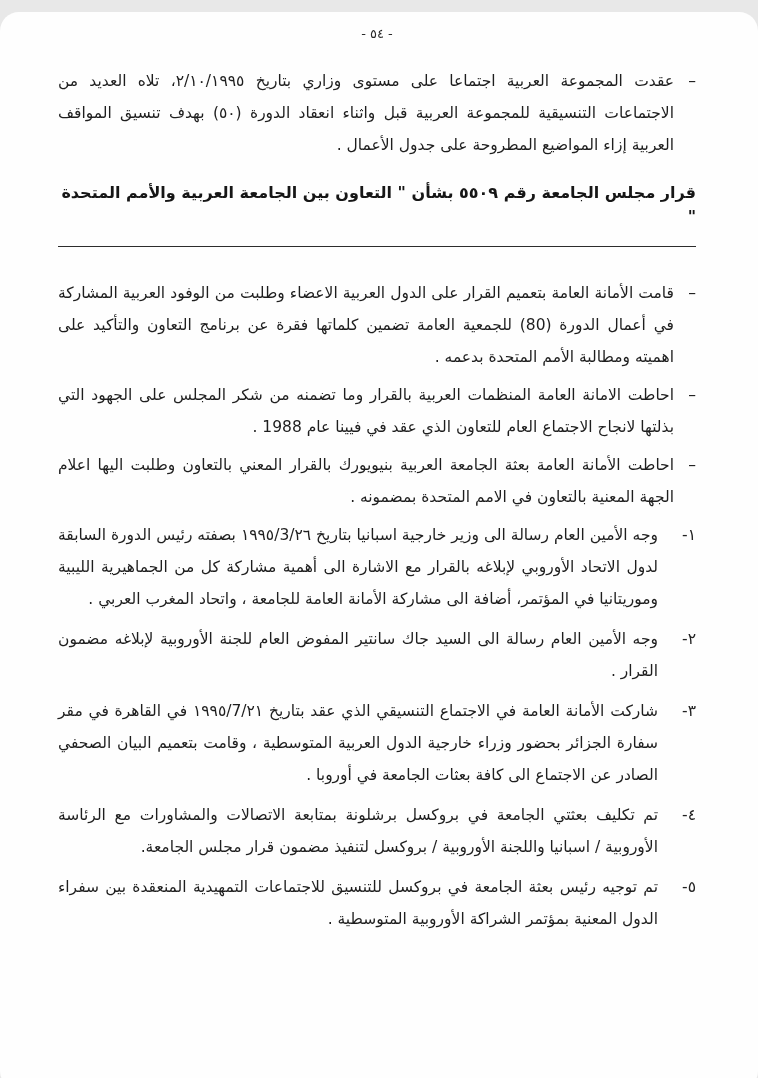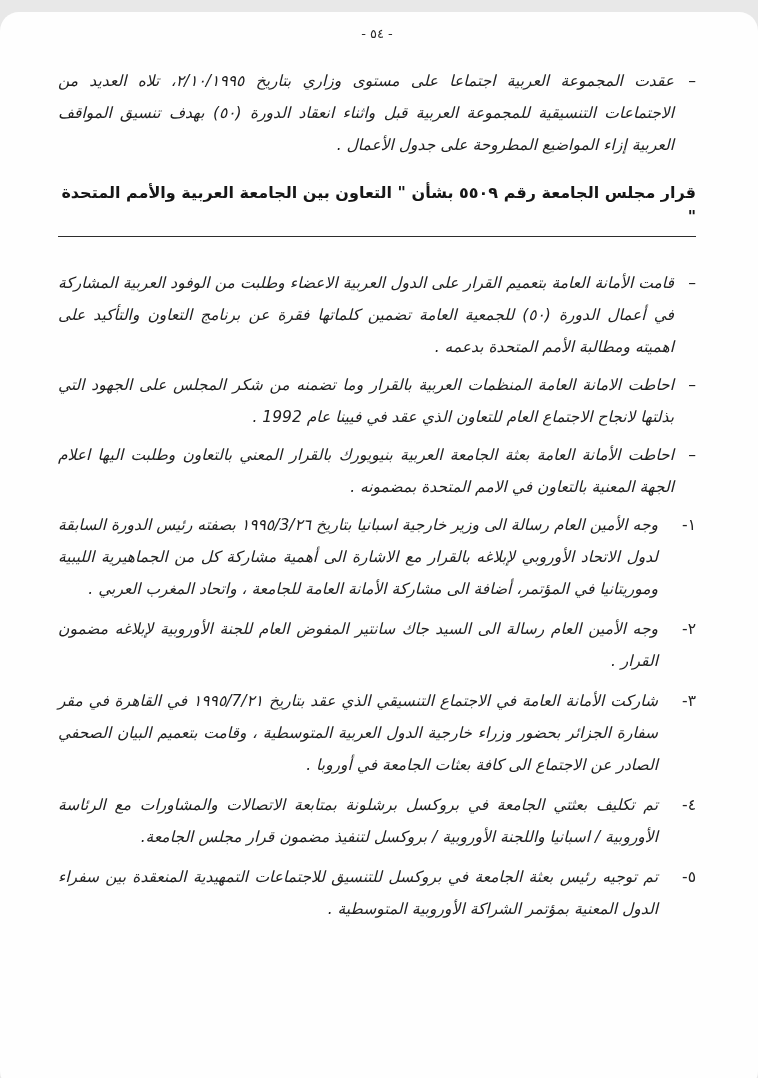--- a/index.html
+++ b/index.html
@@ -38,28 +38,27 @@
     white-space: nowrap;
     line-height: 32px;
     color: #222;
   }
   .bullet-marker { width: 22px; }
   .num-marker { width: 38px; }
   .item .text {
     flex: 1 1 auto;
     text-align: justify;
     line-height: 32px;
-    font-style: italic;
   }
   .intro { margin-bottom: 0; }
   .heading {
     font-size: 16px;
     font-weight: bold;
     margin: 0;
-    padding-bottom: 7px;
+    padding-bottom: 17px;
     border-bottom: 1.5px solid #2c2c2c;
     line-height: 24px;
     color: #161616;
   }
   .heading-1 { margin-top: 20px; margin-bottom: 30px; }
   .heading-2 { margin-top: 26px; margin-bottom: 10px; }
   .list .item { margin-bottom: 6px; }
   .list-2 .item { margin-bottom: 8px; }
 </style>
 </head>
@@ -72,25 +71,25 @@
   <div class="item intro">
     <span class="marker bullet-marker">–</span>
     <div class="text">عقدت المجموعة العربية اجتماعا على مستوى وزاري بتاريخ ٢/١٠/١٩٩٥، تلاه العديد من الاجتماعات التنسيقية للمجموعة العربية قبل واثناء انعقاد الدورة (٥٠) بهدف تنسيق المواقف العربية إزاء المواضيع المطروحة على جدول الأعمال .</div>
   </div>
 
   <h2 class="heading heading-1">قرار مجلس الجامعة رقم ٥٥٠٩ بشأن " التعاون بين الجامعة العربية والأمم المتحدة "</h2>
 
   <div class="list list-1">
     <div class="item">
       <span class="marker bullet-marker">–</span>
-      <div class="text">قامت الأمانة العامة بتعميم القرار على الدول العربية الاعضاء وطلبت من الوفود العربية المشاركة في أعمال الدورة (٥٠) للجمعية العامة تضمين كلماتها فقرة عن برنامج التعاون والتأكيد على اهميته ومطالبة الأمم المتحدة بدعمه .</div>
+      <div class="text">قامت الأمانة العامة بتعميم القرار على الدول العربية الاعضاء وطلبت من الوفود العربية المشاركة في أعمال الدورة (80) للجمعية العامة تضمين كلماتها فقرة عن برنامج التعاون والتأكيد على اهميته ومطالبة الأمم المتحدة بدعمه .</div>
     </div>
     <div class="item">
       <span class="marker bullet-marker">–</span>
-      <div class="text">احاطت الامانة العامة المنظمات العربية بالقرار وما تضمنه من شكر المجلس على الجهود التي بذلتها لانجاح الاجتماع العام للتعاون الذي عقد في فيينا عام 1992 .</div>
+      <div class="text">احاطت الامانة العامة المنظمات العربية بالقرار وما تضمنه من شكر المجلس على الجهود التي بذلتها لانجاح الاجتماع العام للتعاون الذي عقد في فيينا عام 1988 .</div>
     </div>
     <div class="item">
       <span class="marker bullet-marker">–</span>
       <div class="text">احاطت الأمانة العامة بعثة الجامعة العربية بنيويورك بالقرار المعني بالتعاون وطلبت اليها اعلام الجهة المعنية بالتعاون في الامم المتحدة بمضمونه .</div>
     </div>
   </div>
 
 
   <div class="list list-2">
     <div class="item">

